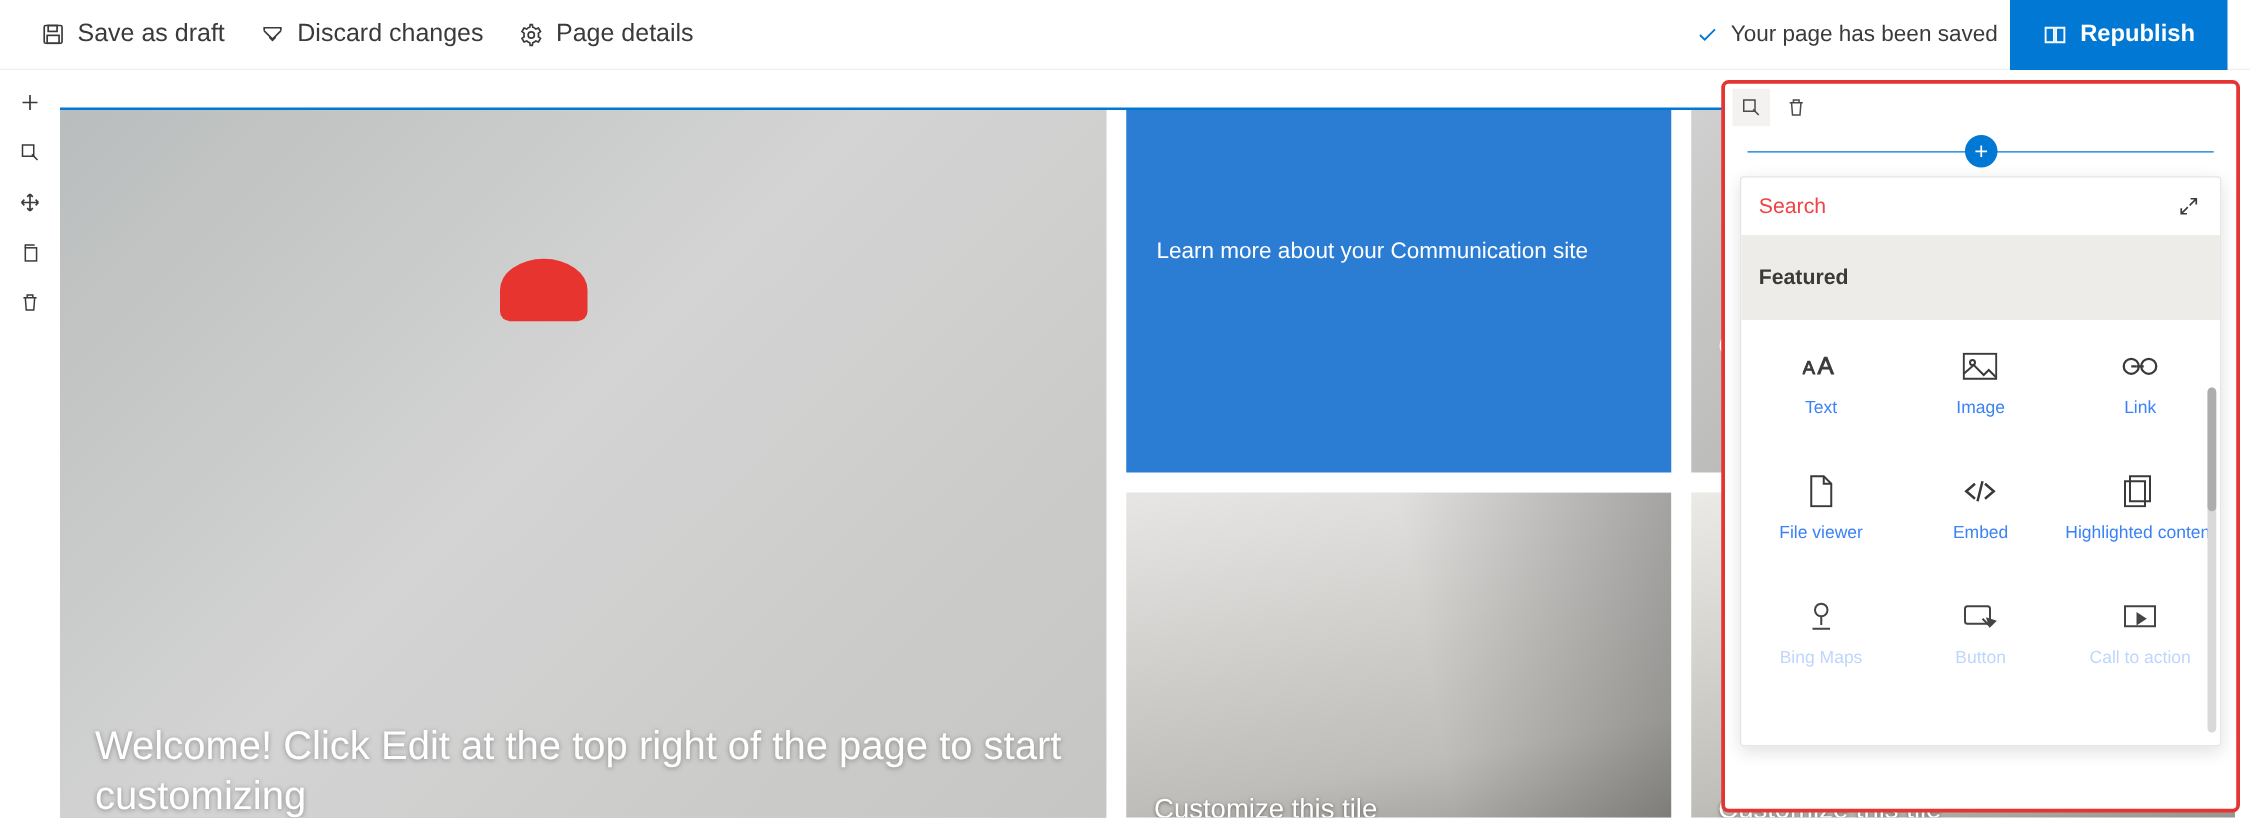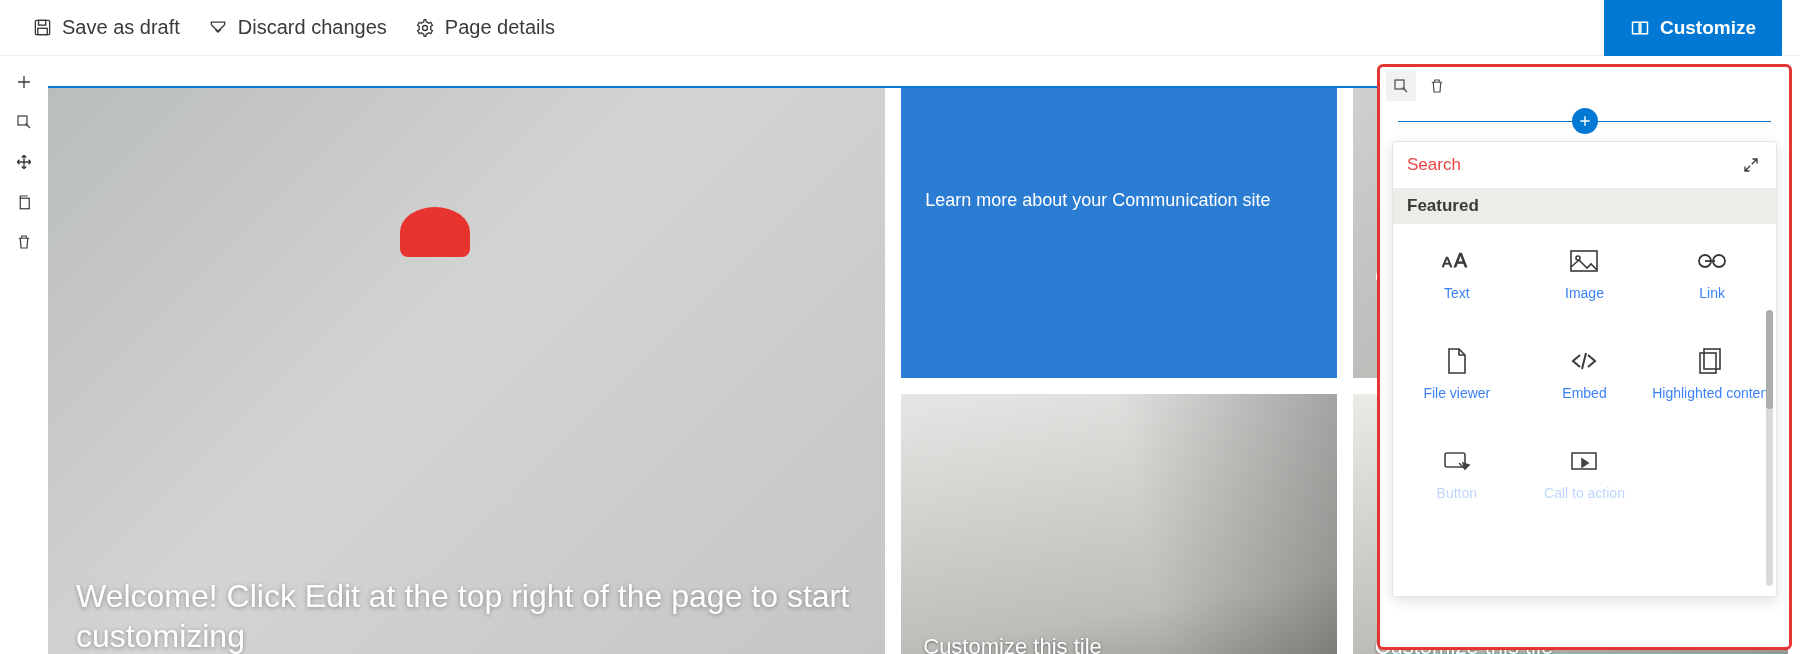--- a/index.html
+++ b/index.html
@@ -41,21 +41,21 @@
   .panel-topbar { display:flex; gap:6px; padding:4px 6px 0 6px; }
   .panel-topbar .pb { width:30px; height:30px; display:flex; align-items:center; justify-content:center; color:#4b4a49; cursor:pointer; }
   .panel-topbar .pb.active { background:#f3f2f1; }
   .panel-divider { position:relative; height:28px; margin-top:6px; }
   .panel-divider::before { content:''; position:absolute; left:18px; right:18px; top:50%; border-top:1px solid #0078d4; }
   .panel-divider .plus { position:absolute; left:50%; top:50%; transform:translate(-50%,-50%); width:26px; height:26px; border-radius:50%; background:#0078d4; display:flex; align-items:center; justify-content:center; color:#fff; font-size:18px; font-weight:300;}
 
   .panel-card { margin:6px 12px 0 12px; border:1px solid #e5e5e5; box-shadow:0 4px 14px rgba(0,0,0,.12); border-radius:3px; height:456px; display:flex; flex-direction:column; overflow:hidden;}
   .search-row { display:flex; align-items:center; justify-content:space-between; padding:12px 14px; color:#ef4444; font-size:17px; }
   .search-row .exp { width:22px; height:22px; display:flex; align-items:center; justify-content:center; cursor:pointer; color:#3b3a39; }
-  .section-h { background:#eeece9; padding:8px 14px; font-size:17px; font-weight:600; color:#3b3a39; }
+  .section-h { background:#eeece9; padding:24px 14px; font-size:17px; font-weight:600; color:#3b3a39; }
   .wp-grid { display:grid; grid-template-columns:1fr 1fr 1fr; }
   .wp-item { display:flex; flex-direction:column; align-items:center; justify-content:center; gap:10px; height:100px; cursor:pointer; }
   .wp-item .wpi { width:32px; height:28px; display:flex; align-items:center; justify-content:center; color:#3b3a39;}
   .wp-item .wpl { font-size:14px; color:#3b82f6; text-align:center;}
   .scrollhint { position:absolute; right:3px; top:168px; bottom:10px; width:7px; background:#d9d9d9; border-radius:4px; }
   .scrollhint .thumb{ position:absolute; top:0; width:100%; height:36%; background:#adadad; border-radius:4px; }
 
   svg { display:block; }
 </style>
 </head>
@@ -85,27 +85,35 @@
   <div class="tb-item">
     <span class="ic">
       <svg width="20" height="20" viewBox="0 0 24 24" fill="none" stroke="currentColor" stroke-width="1.6">
           <circle cx="12" cy="12" r="3"></circle>
           <path d="M19 12a7 7 0 0 0-.2-1.7l2.1-1.6-2-3.4-2.5 1a7 7 0 0 0-2.9-1.7L13 2h-2l-.5 2.6a7 7 0 0 0-2.9 1.7l-2.5-1-2 3.4 2.1 1.6A7 7 0 0 0 5 12c0 .6.1 1.1.2 1.7l-2.1 1.6 2 3.4 2.5-1a7 7 0 0 0 2.9 1.7L11 22h2l.5-2.6a7 7 0 0 0 2.9-1.7l2.5 1 2-3.4-2.1-1.6c.1-.6.2-1.1.2-1.7z"></path>
         </svg>
     </span>
     <span>Page details</span>
   </div>
   <div class="spacer"></div>
+  <div class="saved">
+    <span>
+      <svg width="18" height="18" viewBox="0 0 24 24" fill="none" stroke="#0078d4" stroke-width="2">
+          <path d="M4 12l5 5L20 6"></path>
+        </svg>
+    </span>
+    <span>Your page has been saved</span>
+  </div>
   <div class="republish">
     <span>
       <svg width="20" height="20" viewBox="0 0 24 24" fill="none" stroke="white" stroke-width="1.8">
           <path d="M3 5h8v14H3zM13 5h8v14h-8zM11 5v14M13 5v14"></path>
         </svg>
     </span>
-    <span>Customize</span>
+    <span>Republish</span>
   </div>
 </div>
 
 <div class="workspace">
 
   <div class="left-rail">
     <div class="rail-btn">
       <svg width="18" height="18" viewBox="0 0 24 24" stroke="currentColor" stroke-width="1.8" fill="none">
           <path d="M12 4v16M4 12h16"></path>
         </svg>
@@ -247,20 +255,29 @@
                 <rect x="1" y="5" width="16" height="20"></rect>
                 <rect x="5" y="1" width="16" height="20"></rect>
               </svg>
             </span>
           <span class="wpl">Highlighted content</span>
         </div>
       </div>
       <div class="wp-grid" style="opacity:.95">
         <div class="wp-item">
           <span class="wpi">
+              <svg width="26" height="26" viewBox="0 0 26 26" stroke="currentColor" stroke-width="1.6" fill="none">
+                <circle cx="13" cy="8" r="5"></circle>
+                <path d="M13 13v7M6 23h14"></path>
+              </svg>
+            </span>
+          <span class="wpl" style="opacity:.35">Bing Maps</span>
+        </div>
+        <div class="wp-item">
+          <span class="wpi">
               <svg width="28" height="24" viewBox="0 0 28 24" stroke="currentColor" stroke-width="1.6" fill="none">
                 <rect x="2" y="4" width="20" height="14" rx="2"></rect>
                 <path d="M16 14l6 6M22 20l-2-6 6 2z" fill="currentColor"></path>
               </svg>
             </span>
           <span class="wpl" style="opacity:.35">Button</span>
         </div>
         <div class="wp-item">
           <span class="wpi">
               <svg width="28" height="24" viewBox="0 0 28 24" stroke="currentColor" stroke-width="1.6" fill="none">

